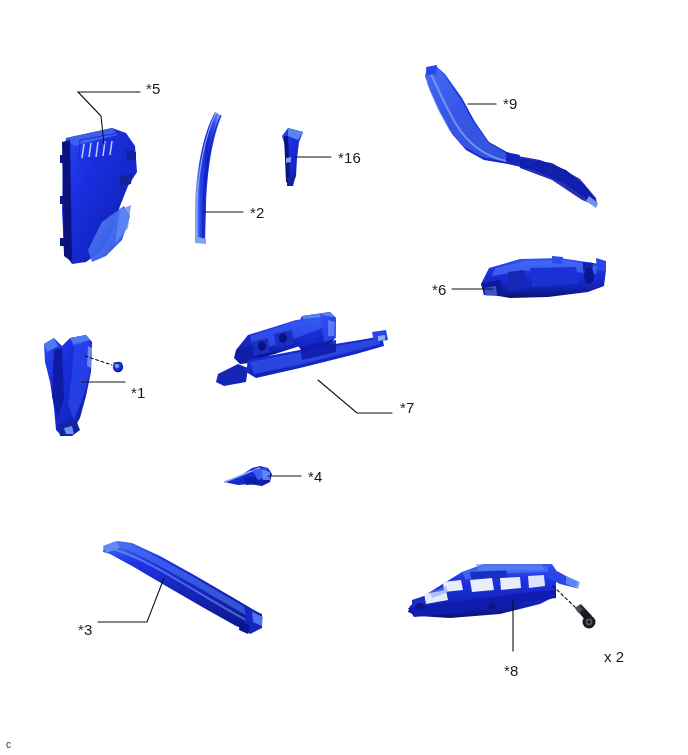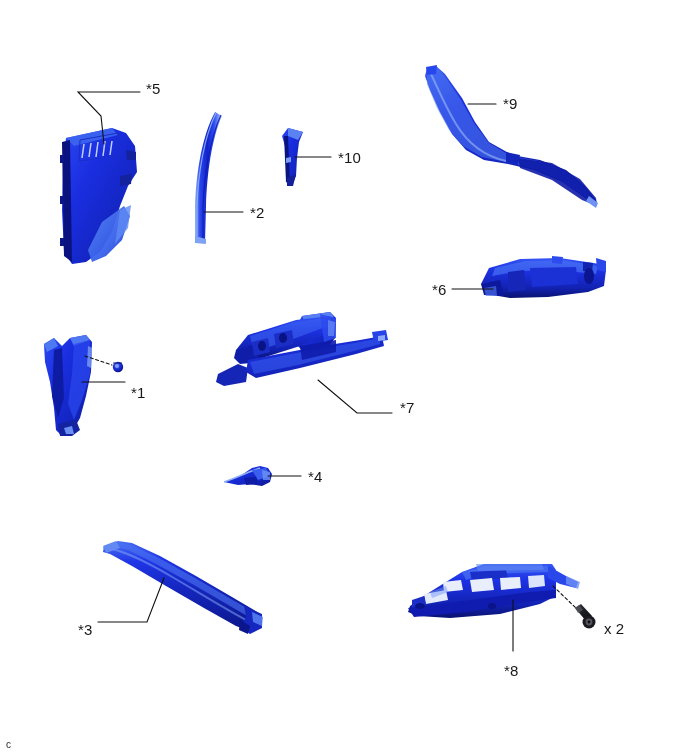--- a/index.html
+++ b/index.html
@@ -35,20 +35,21 @@
     line-height: 1;
     user-select: none;
   }
   .qty-label {
     position: absolute;
     font-family: "Liberation Sans", sans-serif;
     font-size: 15px;
     color: #18181c;
     white-space: nowrap;
     line-height: 1;
+    margin-top: 28px;
   }
   .corner-mark {
     position: absolute;
     font-family: "Liberation Sans", sans-serif;
     font-size: 10px;
     color: #2a2a30;
     line-height: 1;
   }
   .leader {
     stroke: #101014;
@@ -292,21 +293,21 @@
       <path d="M575 608 L581 604 L592 616 L586 621 Z" fill="url(#gDark)"></path>
       <circle cx="589" cy="622" r="6.5" fill="#1a1a20"></circle>
       <circle cx="589" cy="622" r="3.4" fill="#55555e"></circle>
       <circle cx="589" cy="622" r="1.4" fill="#0b0b10"></circle>
       <path d="M575 608 L579 605 L583 610 L578 613 Z" fill="#52525c" opacity="0.8"></path>
     </g>
   </svg>
 
   <div class="callout" style="left:146px; top:81px;">*5</div>
   <div class="callout" style="left:250px; top:205px;">*2</div>
-  <div class="callout" style="left:338px; top:150px;">*10</div>
+  <div class="callout" style="left:338px; top:150px;">*16</div>
   <div class="callout" style="left:503px; top:96px;">*9</div>
   <div class="callout" style="left:432px; top:282px;">*6</div>
   <div class="callout" style="left:131px; top:385px;">*1</div>
   <div class="callout" style="left:400px; top:400px;">*7</div>
   <div class="callout" style="left:308px; top:469px;">*4</div>
   <div class="callout" style="left:78px;  top:622px;">*3</div>
   <div class="callout" style="left:504px; top:663px;">*8</div>
 
   <div class="qty-label" style="left:604px; top:621px;">x 2</div>
 

